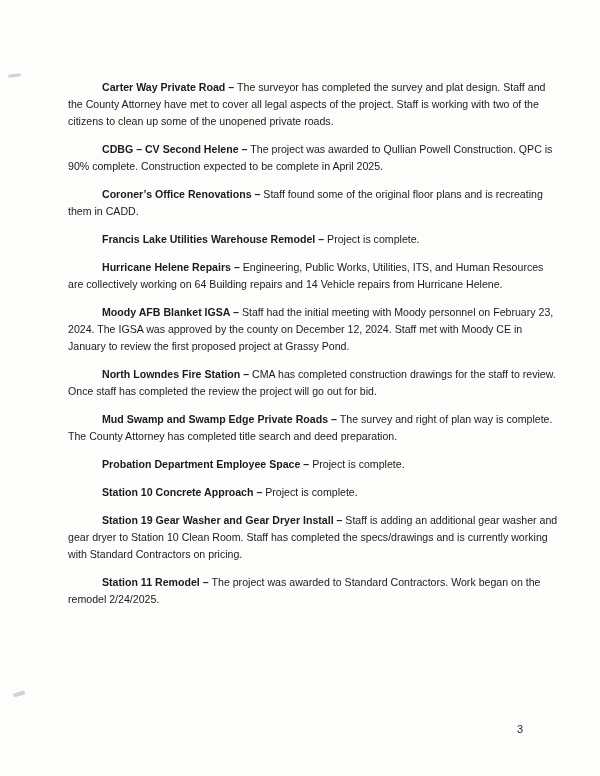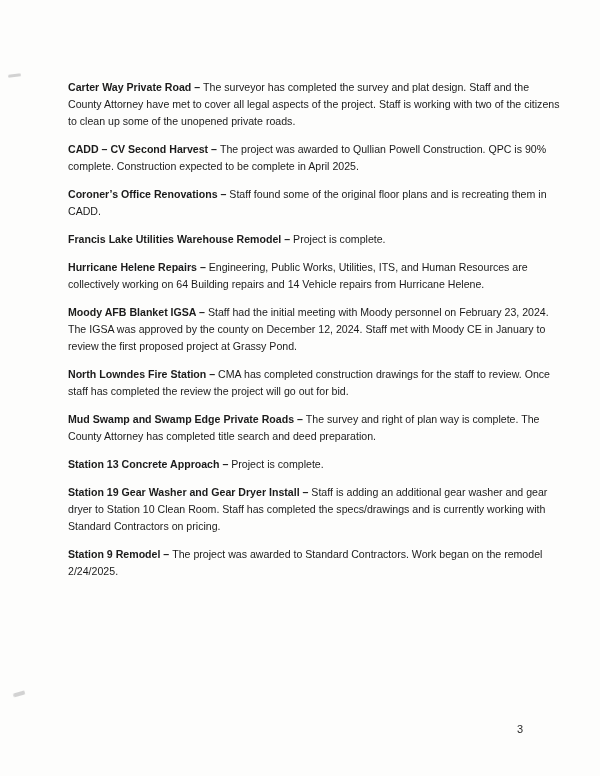--- a/index.html
+++ b/index.html
@@ -22,20 +22,21 @@
     width: 492px;
     font-size: 10.6px;
     line-height: 17px;
     color: #1b1b1b;
   }
   .content p.project {
     margin: 0 0 11px 0;
   }
   .t {
     font-weight: 700;
+    margin-left: 34px;
   }
   .sep {
     font-weight: 700;
     white-space: pre;
   }
   .d {
     font-weight: 400;
   }
   .pagenum {
     position: absolute;
@@ -73,41 +74,42 @@
 
 <div class="page">
 
   <div class="smudge smudge-1"></div>
   <div class="smudge smudge-2"></div>
 
   <div class="content">
 
     <p class="project"><span class="t">Carter Way Private Road</span><span class="sep"> – </span><span class="d">The surveyor has completed the survey and plat design. Staff and the County Attorney have met to cover all legal aspects of the project. Staff is working with two of the citizens to clean up some of the unopened private roads.</span></p>
 
-    <p class="project"><span class="t">CADD – CV Second Harvest</span><span class="sep"> – </span><span class="d">The project was awarded to Qullian Powell Construction. QPC is 90% complete. Construction expected to be complete in April 2025.</span></p>
+    <p class="project"><span class="t">CDBG – CV Second Helene</span><span class="sep"> – </span><span class="d">The project was awarded to Qullian Powell Construction. QPC is 90% complete. Construction expected to be complete in April 2025.</span></p>
 
     <p class="project"><span class="t">Coroner’s Office Renovations</span><span class="sep"> – </span><span class="d">Staff found some of the original floor plans and is recreating them in CADD.</span></p>
 
     <p class="project"><span class="t">Francis Lake Utilities Warehouse Remodel</span><span class="sep"> – </span><span class="d">Project is complete.</span></p>
 
 
     <p class="project"><span class="t">Hurricane Helene Repairs</span><span class="sep"> – </span><span class="d">Engineering, Public Works, Utilities, ITS, and Human Resources are collectively working on 64 Building repairs and 14 Vehicle repairs from Hurricane Helene.</span></p>
 
 
     <p class="project"><span class="t">Moody AFB Blanket IGSA</span><span class="sep"> – </span><span class="d">Staff had the initial meeting with Moody personnel on February 23, 2024. The IGSA was approved by the county on December 12, 2024. Staff met with Moody CE in January to review the first proposed project at Grassy Pond.</span></p>
 
     <p class="project"><span class="t">North Lowndes Fire Station</span><span class="sep"> – </span><span class="d">CMA has completed construction drawings for the staff to review. Once staff has completed the review the project will go out for bid.</span></p>
 
     <p class="project"><span class="t">Mud Swamp and Swamp Edge Private Roads</span><span class="sep"> – </span><span class="d">The survey and right of plan way is complete. The County Attorney has completed title search and deed preparation.</span></p>
 
+    <p class="project"><span class="t">Probation Department Employee Space</span><span class="sep"> – </span><span class="d">Project is complete.</span></p>
 
-    <p class="project"><span class="t">Station 13 Concrete Approach</span><span class="sep"> – </span><span class="d">Project is complete.</span></p>
+    <p class="project"><span class="t">Station 10 Concrete Approach</span><span class="sep"> – </span><span class="d">Project is complete.</span></p>
 
     <p class="project"><span class="t">Station 19 Gear Washer and Gear Dryer Install</span><span class="sep"> – </span><span class="d">Staff is adding an additional gear washer and gear dryer to Station 10 Clean Room.  Staff has completed the specs/drawings and is currently working with Standard Contractors on pricing.</span></p>
 
-    <p class="project"><span class="t">Station 9 Remodel</span><span class="sep"> – </span><span class="d">The project was awarded to Standard Contractors. Work began on the remodel 2/24/2025.</span></p>
+    <p class="project"><span class="t">Station 11 Remodel</span><span class="sep"> – </span><span class="d">The project was awarded to Standard Contractors. Work began on the remodel 2/24/2025.</span></p>
 
 
   </div>
 
   <div class="pagenum">3</div>
 
 </div>
 
 </body></html>

